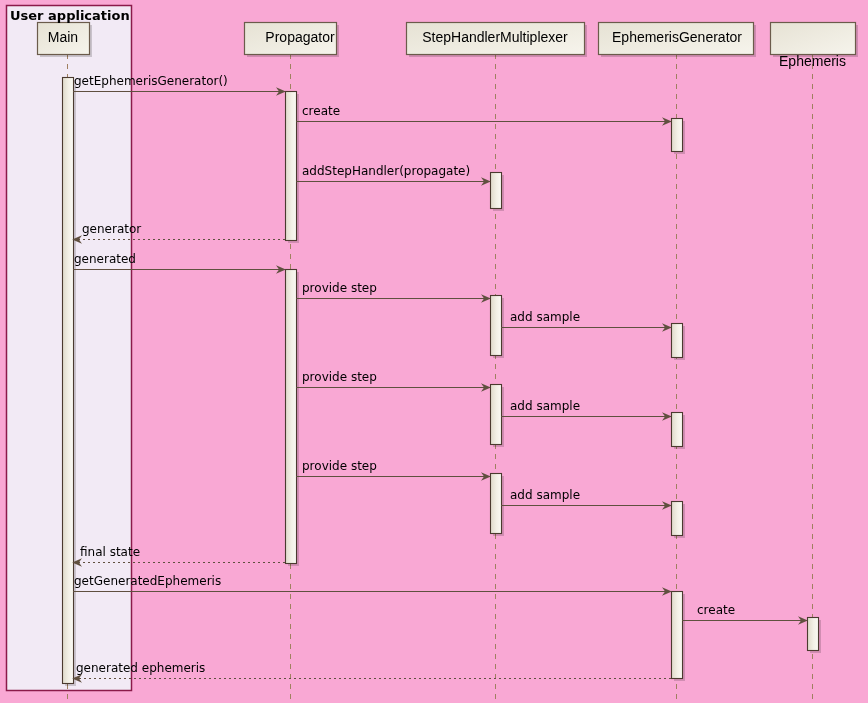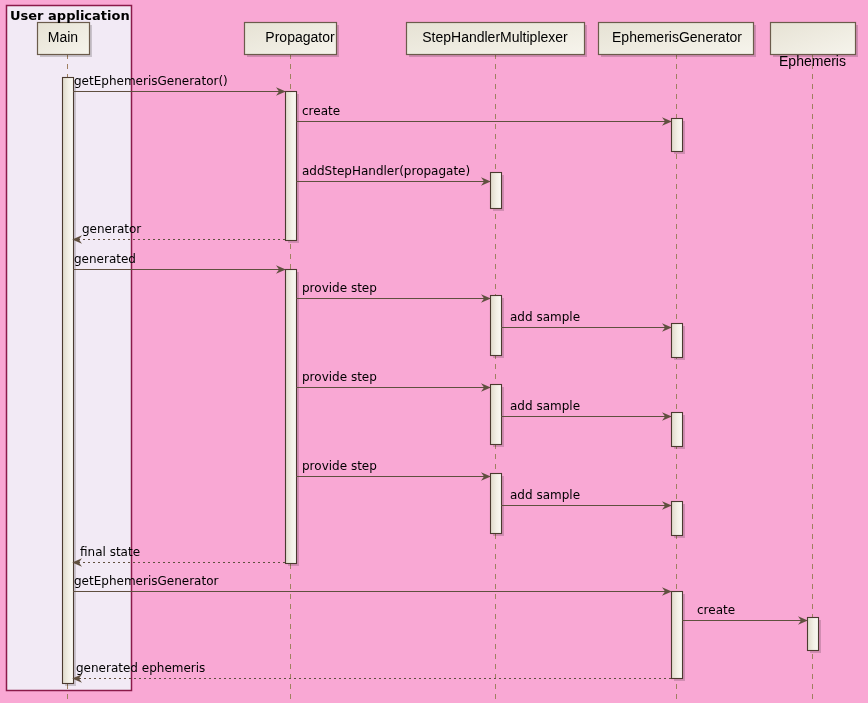--- a/index.html
+++ b/index.html
@@ -150,17 +150,17 @@
       <div class="msg-label" style="left: 302px; top: 164px;">addStepHandler(propagate)</div>
       <div class="msg-label" style="left: 82px; top: 222px;">generator</div>
       <div class="msg-label" style="left: 74px; top: 252px;">generated</div>
       <div class="msg-label" style="left: 302px; top: 281px;">provide step</div>
       <div class="msg-label" style="left: 510px; top: 310px;">add sample</div>
       <div class="msg-label" style="left: 302px; top: 370px;">provide step</div>
       <div class="msg-label" style="left: 510px; top: 399px;">add sample</div>
       <div class="msg-label" style="left: 302px; top: 459px;">provide step</div>
       <div class="msg-label" style="left: 510px; top: 488px;">add sample</div>
       <div class="msg-label" style="left: 80px; top: 545px;">final state</div>
-      <div class="msg-label" style="left: 74px; top: 574px;">getEphemerisGenerator</div>
+      <div class="msg-label" style="left: 74px; top: 574px;">getGeneratedEphemeris</div>
       <div class="msg-label" style="left: 697px; top: 603px;">create</div>
       <div class="msg-label" style="left: 76px; top: 661px;">generated ephemeris</div>
     </div>
 </div>
 
 </body></html>

